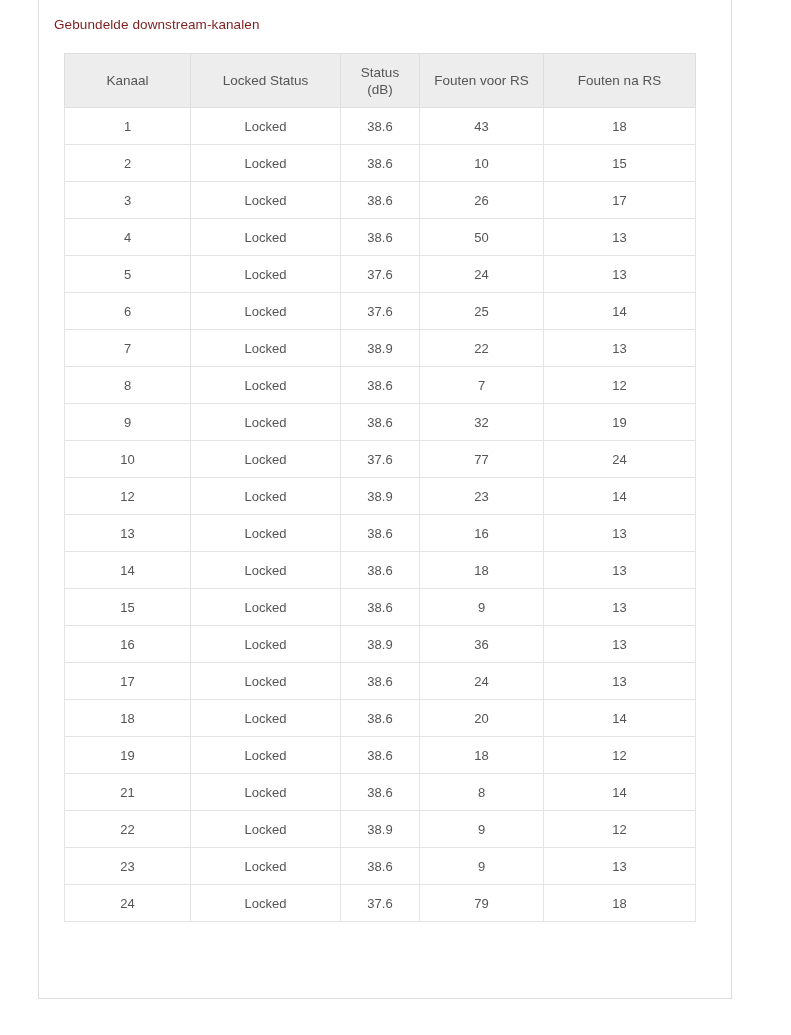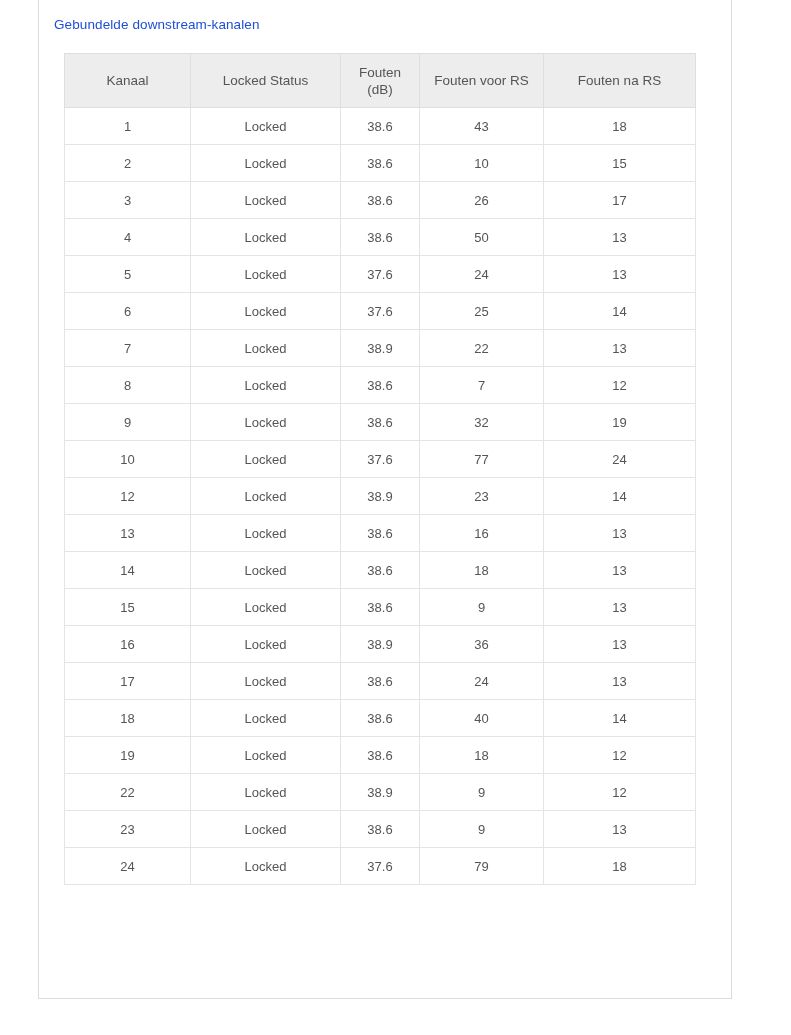--- a/index.html
+++ b/index.html
@@ -35,21 +35,21 @@
     width: 692px;
   }
 
   
   .section-title {
     position: absolute;
     left: 15px;
     top: 14px;
     font-size: 13.5px;
     line-height: 19px;
-    color: #1d4ed8;
+    color: #7f1d1d;
     letter-spacing: 0.1px;
     white-space: nowrap;
   }
 
   
   .table-wrap {
     position: absolute;
     left: 13px;
     top: 52px;
     width: 631px;
@@ -115,21 +115,21 @@
         </colgroup>
         <thead>
           <tr>
             <th>
               <span>Kanaal</span>
             </th>
             <th>
               <span>Locked Status</span>
             </th>
             <th>
-              <span>Fouten</span>
+              <span>Status</span>
               <span class="hdr-line2">(dB)</span>
             </th>
             <th>
               <span>Fouten voor RS</span>
             </th>
             <th>
               <span>Fouten na RS</span>
             </th>
           </tr>
         </thead>
@@ -243,29 +243,36 @@
               <td>17</td>
               <td>Locked</td>
               <td>38.6</td>
               <td>24</td>
               <td>13</td>
             </tr>
             <tr>
               <td>18</td>
               <td>Locked</td>
               <td>38.6</td>
-              <td>40</td>
+              <td>20</td>
               <td>14</td>
             </tr>
             <tr>
               <td>19</td>
               <td>Locked</td>
               <td>38.6</td>
               <td>18</td>
               <td>12</td>
+            </tr>
+            <tr>
+              <td>21</td>
+              <td>Locked</td>
+              <td>38.6</td>
+              <td>8</td>
+              <td>14</td>
             </tr>
             <tr>
               <td>22</td>
               <td>Locked</td>
               <td>38.9</td>
               <td>9</td>
               <td>12</td>
             </tr>
             <tr>
               <td>23</td>

